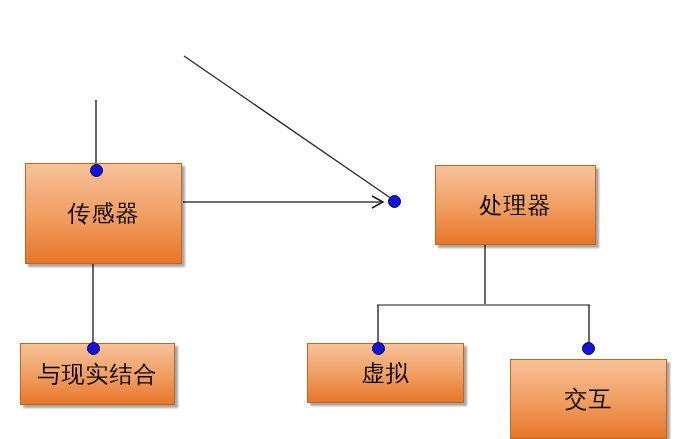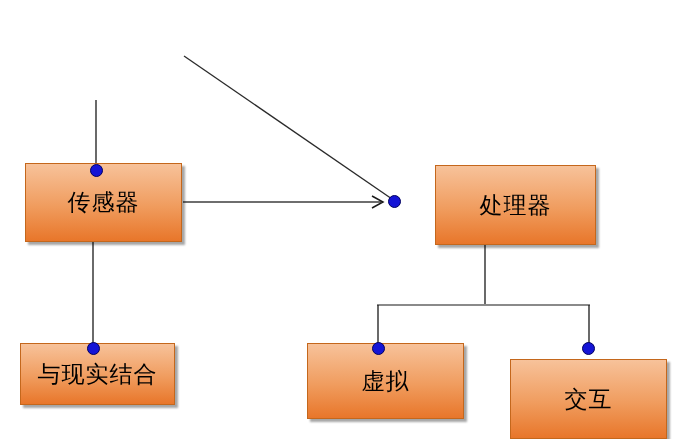--- a/index.html
+++ b/index.html
@@ -71,27 +71,27 @@
 
     <line x1="93" y1="242" x2="93" y2="344" stroke="#5a5a5a" stroke-width="1.8"></line>
 
     <line x1="485" y1="245" x2="485" y2="305" stroke="#1a1a1a" stroke-width="1.3"></line>
     <line x1="377" y1="305" x2="590" y2="305" stroke="#8a8a8a" stroke-width="2"></line>
     <line x1="378" y1="305" x2="378" y2="344" stroke="#1a1a1a" stroke-width="1.3"></line>
     <line x1="589" y1="305" x2="589" y2="344" stroke="#1a1a1a" stroke-width="1.3"></line>
   </svg>
 
 
-  <div class="node orange" style="left:25px; top:163px; width:157px; height:79px;">传感器</div>
+  <div class="node orange" style="left:25px; top:163px; width:157px; height:101px;">传感器</div>
 
   <div class="node orange" style="left:389px; top:165px; width:161px; height:80px;margin-left:46px;">处理器</div>
 
   <div class="node orange" style="left:20px; top:343px; width:155px; height:62px;">与现实结合</div>
 
-  <div class="node orange" style="left:307px; top:343px; width:157px; height:76px;">虚拟</div>
+  <div class="node orange" style="left:307px; top:343px; width:157px; height:60px;">虚拟</div>
 
   <div class="node orange" style="left:510px; top:359px; width:157px; height:80px;">交互</div>
 
   <div class="dot" style="left:90px;  top:164px;"></div>
   <div class="dot" style="left:388px; top:195px;"></div>
   <div class="dot" style="left:87px;  top:342px;"></div>
   <div class="dot" style="left:372px; top:342px;"></div>
   <div class="dot" style="left:582px; top:342px;"></div>
 
 </div>

